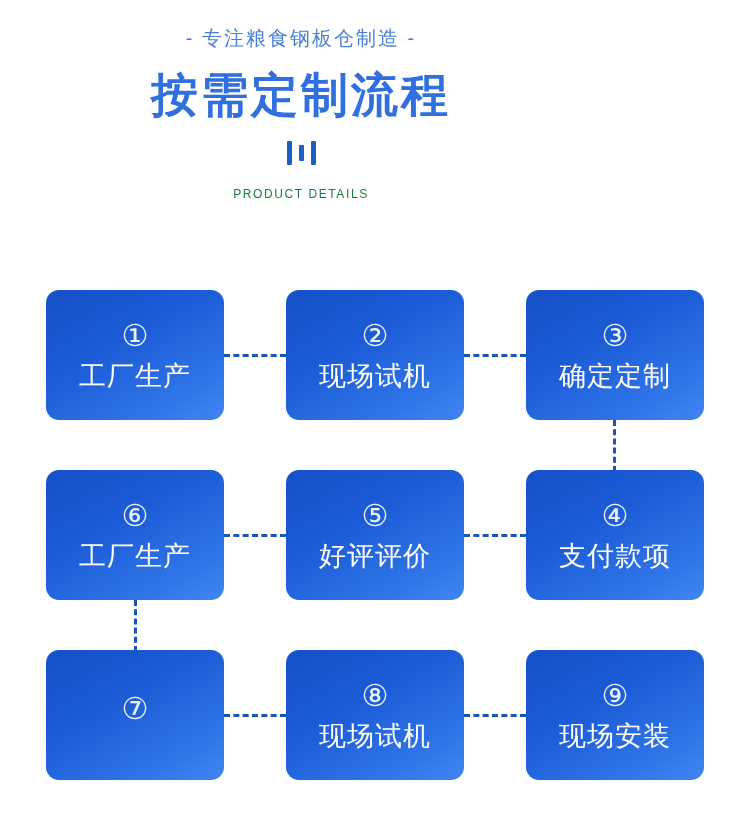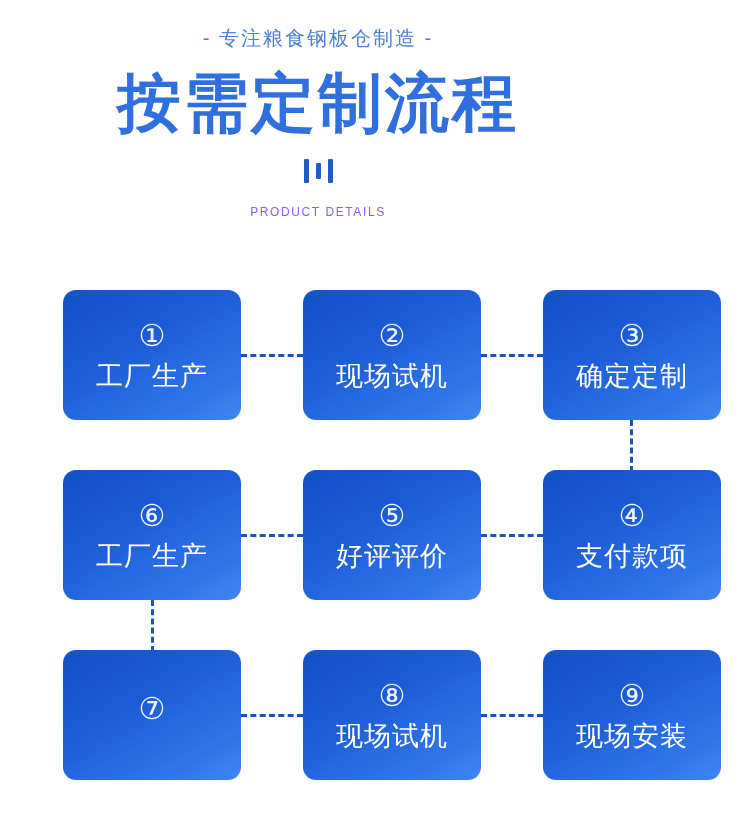--- a/index.html
+++ b/index.html
@@ -13,39 +13,38 @@
     font-family: "Liberation Sans", "DejaVu Sans", sans-serif;
     overflow: hidden;
     position: relative;
   }
 
   .page {
     width: 602px;
     height: 814px;
     position: relative;
     box-sizing: border-box;
-    margin-left: 17px;
   }
 
   
   .header {
     text-align: center;
     padding-top: 28px;
   }
   .subtitle {
     font-size: 20px;
     color: #4a7fd4;
     letter-spacing: 2px;
     font-weight: 400;
     line-height: 1;
     white-space: nowrap;
   }
   .main-title {
     margin-top: 22px;
-    font-size: 64px;
+    font-size: 47px;
     font-weight: bold;
     color: #2f6fdf;
     letter-spacing: 3px;
     line-height: 1.05;
     white-space: nowrap;
   }
 
   .bars {
     margin-top: 22px;
     height: 26px;
@@ -58,21 +57,21 @@
     width: 5px;
     background: #1f5cc4;
     border-radius: 1px;
   }
   .bar.tall { height: 24px; }
   .bar.short { height: 16px; margin-top: 4px; }
 
   .eyebrow {
     margin-top: 20px;
     font-size: 12px;
-    color: #8b5cf6;
+    color: #15803d;
     letter-spacing: 1.6px;
     font-weight: 400;
   }
 
   
   .flow {
     position: absolute;
     left: 46px;
     top: 290px;
     width: 658px;

